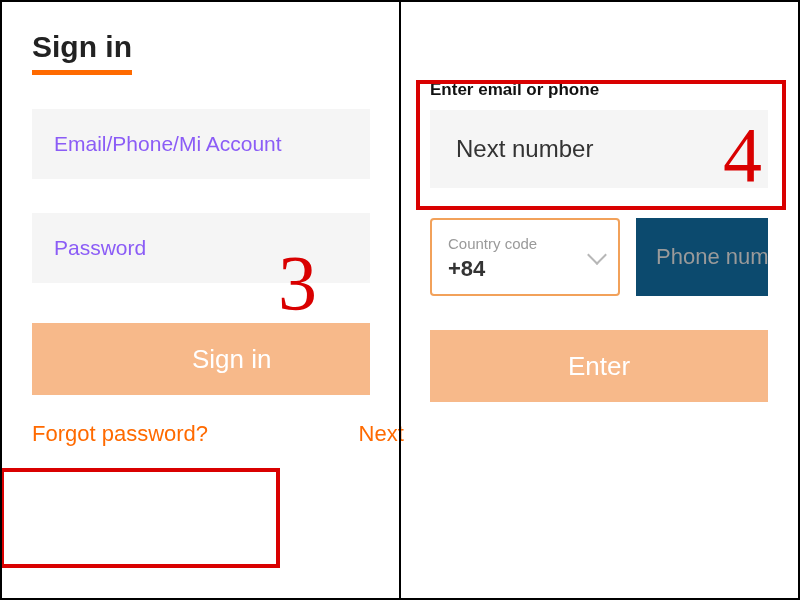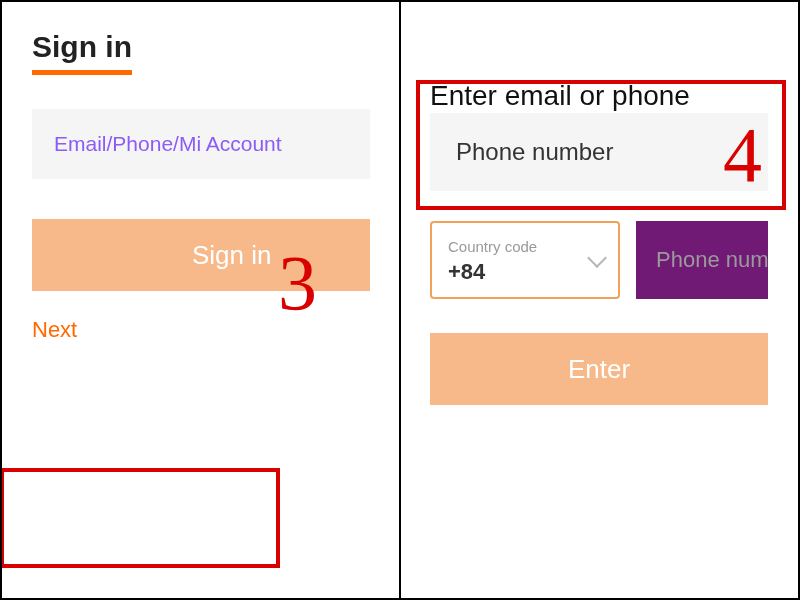--- a/index.html
+++ b/index.html
@@ -94,24 +94,24 @@
   }
   .anno-box {
     position: absolute;
     border: 4px solid #d90000;
     pointer-events: none;
   }
 
   
   .right { padding-top: 78px; }
   .section-title {
-    font-size: 28px;
-    font-weight: 400;
+    font-size: 17px;
+    font-weight: 700;
     color: #111;
-    margin-bottom: 1px;
+    margin-bottom: 10px;
   }
   .phone-select {
     width: 100%;
     height: 78px;
     background: #f5f5f5;
     display: flex;
     align-items: center;
     padding: 0 26px;
     color: #333;
     font-size: 24px;
@@ -147,21 +147,21 @@
     position: absolute;
     right: 14px;
     top: 28px;
     width: 14px; height: 14px;
     border-right: 2px solid #b7b7b7;
     border-bottom: 2px solid #b7b7b7;
     transform: rotate(45deg);
   }
   .phone-input {
     flex: 1;
-    background: #701a75;
+    background: #0c4a6e;
     height: 78px;
     display: flex;
     align-items: center;
     padding: 0 20px;
     color: #9a9a9a;
     font-size: 22px;
     overflow: hidden;
     white-space: nowrap;
   }
   .right .primary-btn { margin-top: 34px; }
@@ -170,36 +170,38 @@
 <body>
 
 <div class="frame">
 
   <div class="panel left">
     <div class="tabs">
       <div class="tab active">Sign in</div>
     </div>
 
     <div class="field">Email/Phone/Mi Account</div>
+    <div class="field">Password</div>
 
     <div class="primary-btn">Sign in</div>
 
     <div class="links-row">
+      <span class="link">Forgot password?</span>
       <span class="link">Next</span>
     </div>
 
     <div class="anno-num" style="left:276px; top:236px;">3</div>
     <div class="anno-box" style="left:-2px; top:466px; width:280px; height:100px;"></div>
   </div>
 
   <div class="divider"></div>
 
   <div class="panel right">
     <div class="section-title">Enter email or phone</div>
-    <div class="phone-select">Phone number</div>
+    <div class="phone-select">Next number</div>
 
     <div class="row2">
       <div class="country-box">
         <div class="country-label">Country code</div>
         <div class="country-value">+84</div>
         <div class="chevron"></div>
       </div>
       <div class="phone-input">Phone num</div>
     </div>
 

